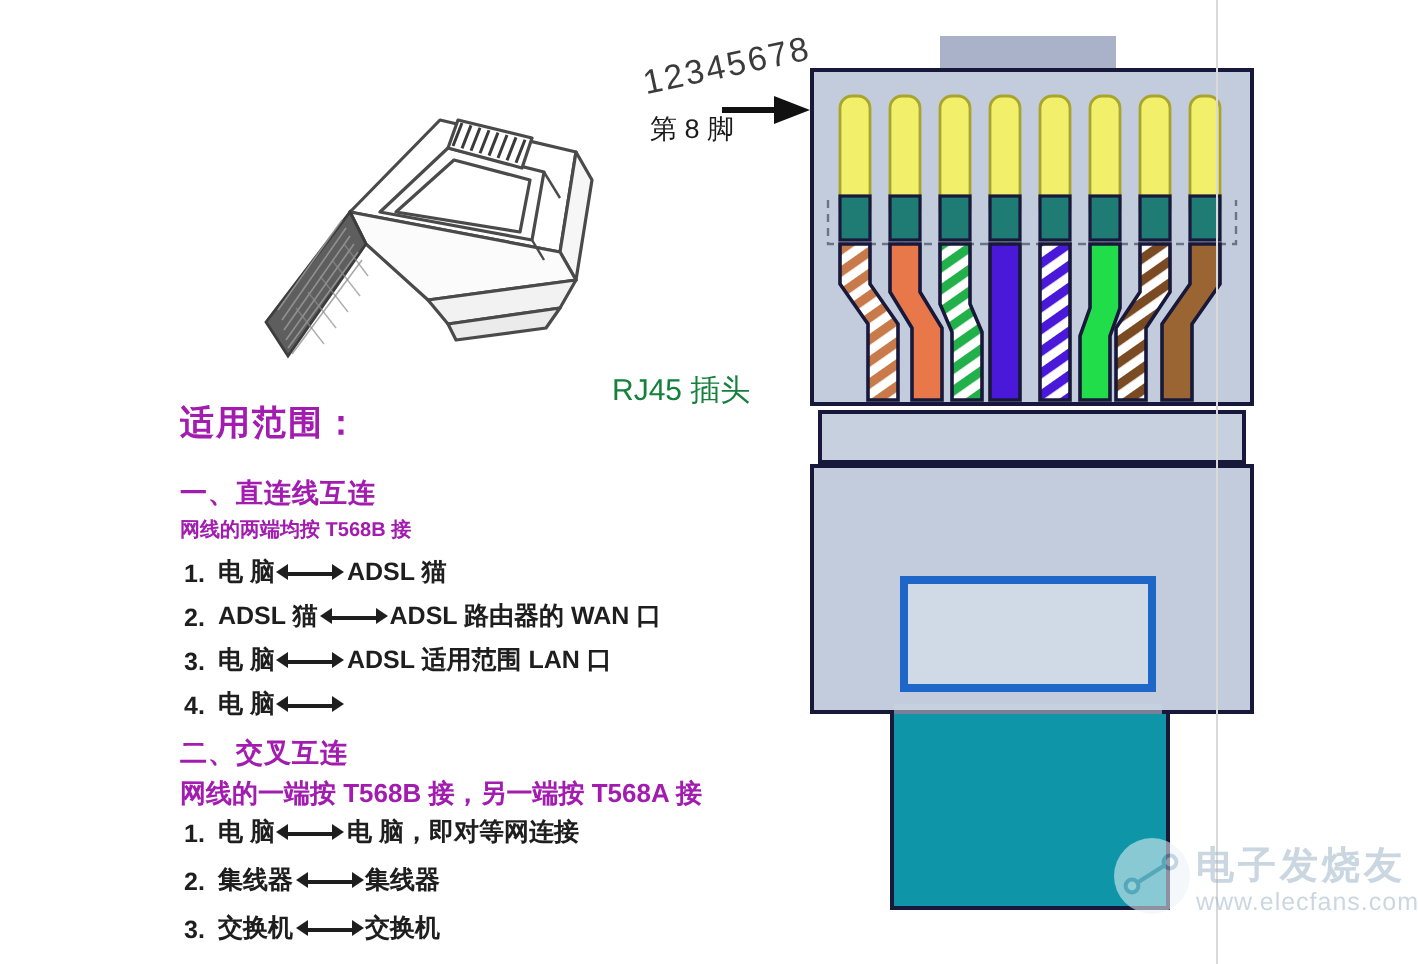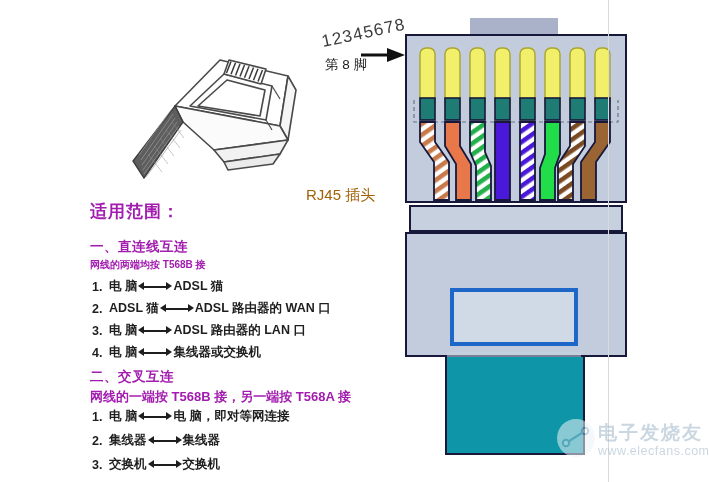--- a/index.html
+++ b/index.html
@@ -15,21 +15,21 @@
   #plug-figure svg{display:block;}
   #plug-numbers{
     position:absolute;left:196px;top:18px;
     font-family:"Liberation Sans",sans-serif;
     font-size:17px;letter-spacing:1.2px;color:#3b3b3b;
     transform:rotate(-12deg);transform-origin:left bottom;
     white-space:nowrap;font-weight:400;
   }
   #plug-caption{
     position:absolute;left:178px;top:172px;
-    font-size:15px;color:#a16207;white-space:nowrap;
+    font-size:15px;color:#15803d;white-space:nowrap;
     font-family:"Liberation Sans","DejaVu Sans",sans-serif;
   }
 
   
   .txt{
     position:absolute;color:#a21caf;white-space:nowrap;
     font-family:Liberation Sans, sans-serif;
   }
   #scope-title{left:90px;top:200px;font-size:17px;font-weight:bold;letter-spacing:1px;}
   #sec1-title{left:90px;top:238px;font-size:13.5px;font-weight:bold;letter-spacing:.5px;}
@@ -200,30 +200,29 @@
       </span>
     <span class="rhs">ADSL 路由器的 WAN 口</span>
   </div>
   <div class="itemrow" style="top:322px;">
     <span class="num">3.</span>
     <span class="lhs">电    脑</span>
     <span class="arrow2">
         <i class="hl"></i>
         <i class="hr"></i>
       </span>
-    <span class="rhs">ADSL 路由器的 LAN 口</span>
+    <span class="rhs">ADSL 适用范围 LAN 口</span>
   </div>
   <div class="itemrow" style="top:344px;">
     <span class="num">4.</span>
     <span class="lhs">电    脑</span>
     <span class="arrow2">
         <i class="hl"></i>
         <i class="hr"></i>
       </span>
-    <span class="rhs">集线器或交换机</span>
   </div>
 
   <div class="txt" id="sec2-title">二、交叉互连</div>
   <div class="txt" id="sec2-sub">网线的一端按 T568B 接，另一端按 T568A 接</div>
 
   <div class="itemrow" style="top:408px;">
     <span class="num">1.</span>
     <span class="lhs">电    脑</span>
     <span class="arrow2">
         <i class="hl"></i>

